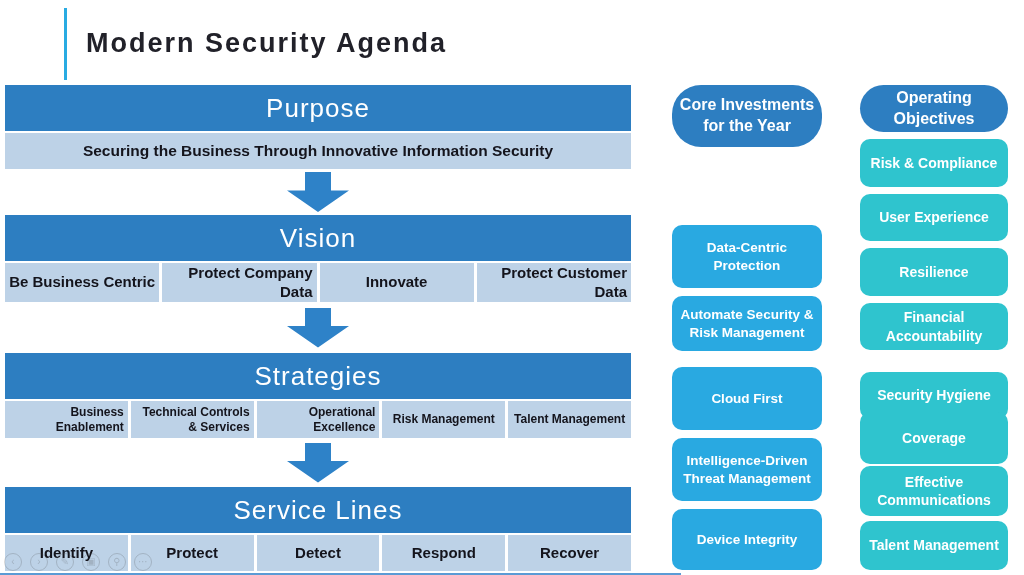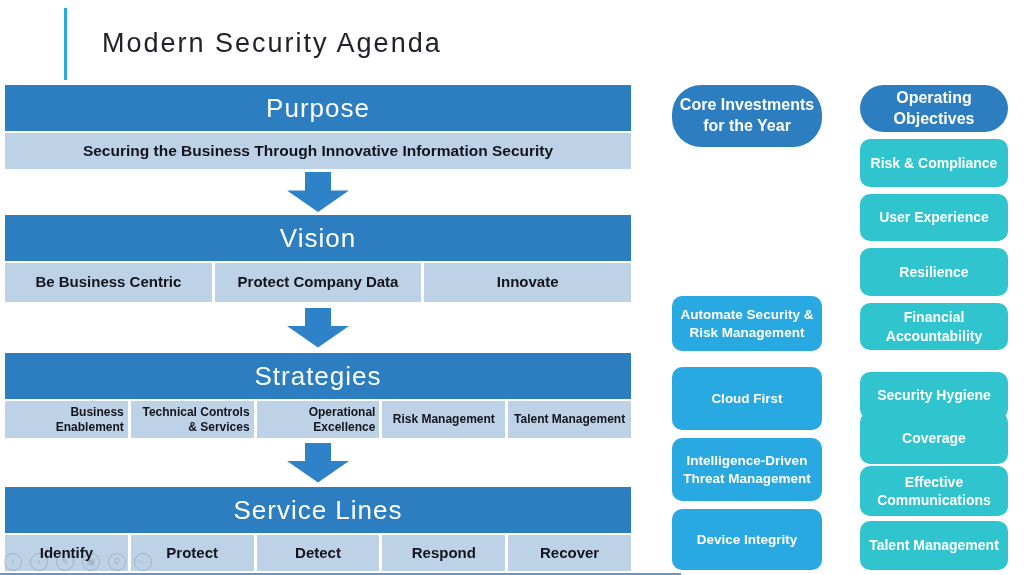--- a/index.html
+++ b/index.html
@@ -6,22 +6,22 @@
     --headerBlue:#2d7ec1; --lightBar:#bdd2e7; --arrowBlue:#2e82c8;
     --skyBlue:#29a9e1; --teal:#2fc4ce; --titleColor:#212129;
     --cellText:#14141c; --accentCyan:#29abe2; --bottomLine:#5b9bd5;
   }
   *{margin:0;padding:0;box-sizing:border-box;}
   html,body{width:1024px;height:575px;overflow:hidden;background:#fff;
     font-family:"Liberation Sans","DejaVu Sans",sans-serif;}
   .stage{position:absolute;left:0;top:0;width:1024px;height:575px;background:#fff;}
 
   .accent-line{position:absolute;left:64px;top:8px;width:3px;height:72px;background:var(--accentCyan);}
-  .slide-title{position:absolute;left:102px;top:28px;font-size:27px;letter-spacing:2px;
-    color:var(--titleColor);font-weight:400;white-space:nowrap;}
+  .slide-title{position:absolute;left:86px;top:28px;font-size:27px;letter-spacing:2px;
+    color:var(--titleColor);font-weight:700;white-space:nowrap;}
 
   .flow{position:absolute;left:5px;top:85px;width:626px;}
   .bar-header{height:46px;background:var(--headerBlue);color:#fff;display:flex;
     align-items:center;justify-content:center;font-size:26px;letter-spacing:1px;font-weight:400;}
   .sub-row{display:flex;gap:3px;margin-top:2px;}
   .sub-cell{flex:1;background:var(--lightBar);color:var(--cellText);display:flex;
     align-items:center;justify-content:center;text-align:right;font-weight:700;line-height:1.25;padding:12px 4px;}
   .row-purpose{height:36px;font-size:15.5px;}
   .row-vision{height:39px;font-size:15px;}
   .row-strategies{height:37px;font-size:12px;}
@@ -59,20 +59,21 @@
     </div>
     <div class="arrow-zone az1">
       <div class="down-arrow"></div>
     </div>
 
     <div class="bar-header">Vision</div>
     <div class="sub-row row-vision">
       <div class="sub-cell">Be Business Centric</div>
       <div class="sub-cell">Protect Company Data</div>
       <div class="sub-cell">Innovate</div>
+      <div class="sub-cell">Protect Customer Data</div>
     </div>
     <div class="arrow-zone az2">
       <div class="down-arrow"></div>
     </div>
 
     <div class="bar-header">Strategies</div>
     <div class="sub-row row-strategies">
       <div class="sub-cell">Business Enablement</div>
       <div class="sub-cell">Technical Controls &amp; Services</div>
       <div class="sub-cell">Operational Excellence</div>
@@ -87,20 +88,21 @@
     <div class="sub-row row-service">
       <div class="sub-cell">Identify</div>
       <div class="sub-cell">Protect</div>
       <div class="sub-cell">Detect</div>
       <div class="sub-cell">Respond</div>
       <div class="sub-cell">Recover</div>
     </div>
   </div>
 
   <div class="colbox colA colhead" style="top:85px;height:62px;">Core Investments for the Year</div>
+  <div class="colbox colA" style="top:225px;height:63px;">Data-Centric Protection</div>
   <div class="colbox colA" style="top:296px;height:55px;">Automate Security &amp; Risk Management</div>
   <div class="colbox colA" style="top:367px;height:63px;">Cloud First</div>
   <div class="colbox colA" style="top:438px;height:63px;">Intelligence-Driven Threat Management</div>
   <div class="colbox colA" style="top:509px;height:61px;">Device Integrity</div>
 
   <div class="colbox colB colhead" style="top:85px;height:47px;">Operating Objectives</div>
   <div class="colbox colB" style="top:139px;height:48px;">Risk &amp; Compliance</div>
   <div class="colbox colB" style="top:194px;height:47px;">User Experience</div>
   <div class="colbox colB" style="top:248px;height:48px;">Resilience</div>
   <div class="colbox colB" style="top:303px;height:47px;">Financial Accountability</div>

